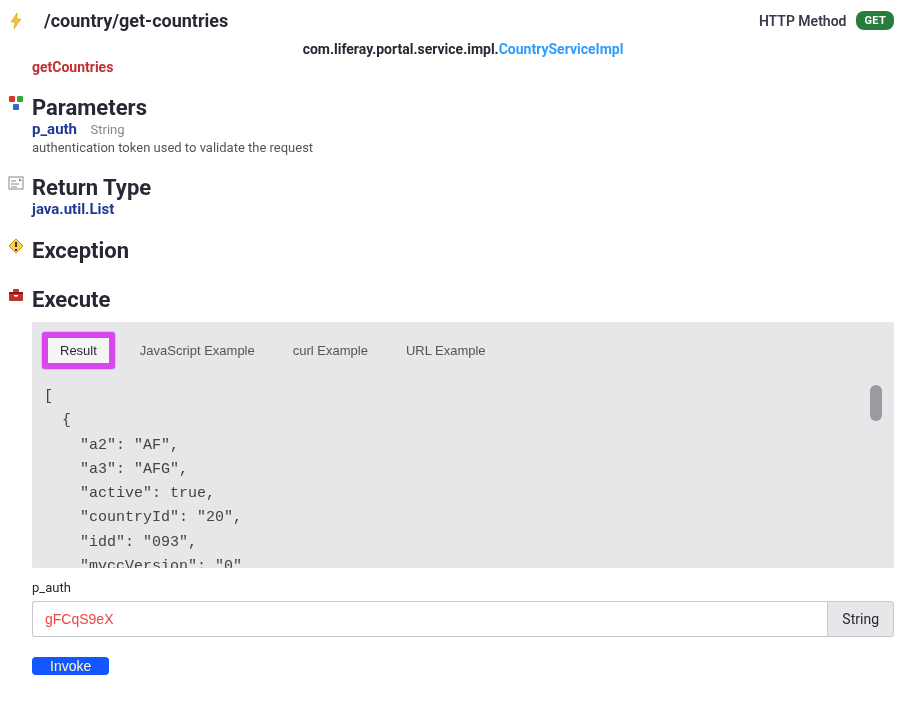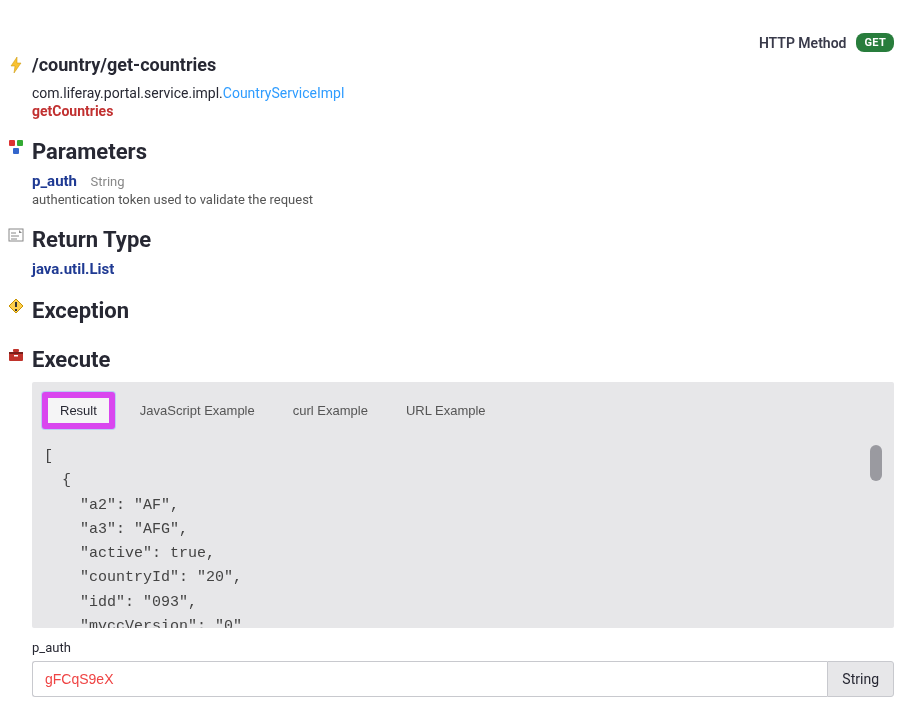--- a/index.html
+++ b/index.html
@@ -14,22 +14,21 @@
   }
   .header-row {
     display: flex;
     align-items: center;
     justify-content: space-between;
     margin-bottom: 10px;
   }
   .header-left {
     display: flex;
     align-items: center;
-    gap: 8px;
-    margin-top: 44px;
+    gap: 20px;
   }
   .section-icon {
     width: 16px;
     height: 16px;
     display: inline-flex;
     align-items: center;
     justify-content: center;
     flex-shrink: 0;
   }
   h1.endpoint-title {
@@ -53,23 +52,24 @@
     font-weight: 700;
     padding: 3px 8px;
     border-radius: 8px;
     letter-spacing: 0.3px;
   }
   .indented {
     margin-left: 24px;
     margin-bottom: 18px;
   }
   .class-line {
-    font-weight: 400;
+    font-weight: 700;
     font-size: 14px;
     margin-bottom: 2px;
+    text-align: center;
   }
   .class-prefix { color: #272833; }
   .class-link { color: #2e9cff; }
   .method-name {
     color: #c13030;
     font-weight: 700;
     font-size: 14px;
   }
   .section {
     display: flex;
@@ -78,21 +78,20 @@
     margin-top: 20px;
   }
   .section-title {
     font-size: 22px;
     font-weight: 700;
     margin: 0;
     color: #272833;
   }
   .section-body {
     margin-left: 24px;
-    margin-top: 8px;
   }
   .param-name {
     color: #1f3a93;
     font-weight: 700;
     font-size: 15px;
     display: inline-block;
     margin-right: 10px;
   }
   .param-type {
     color: #888;

